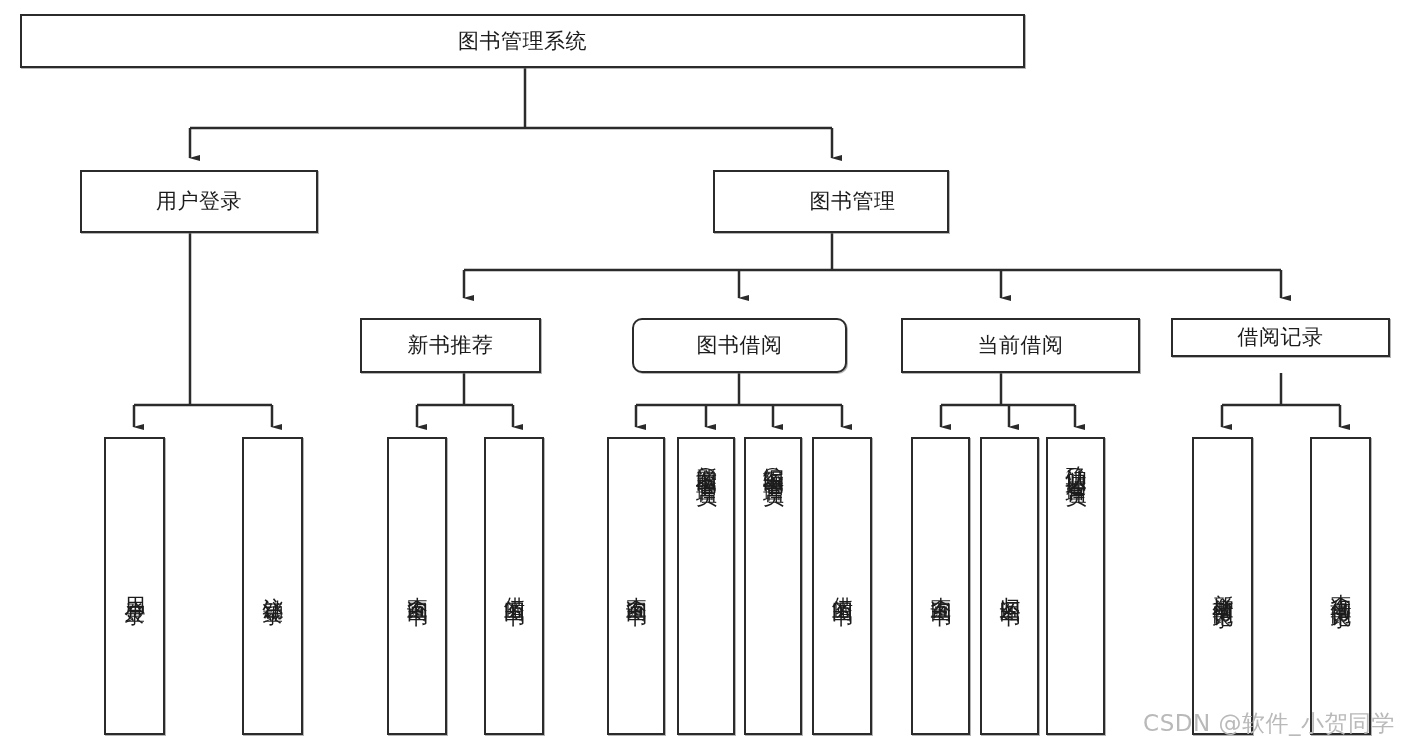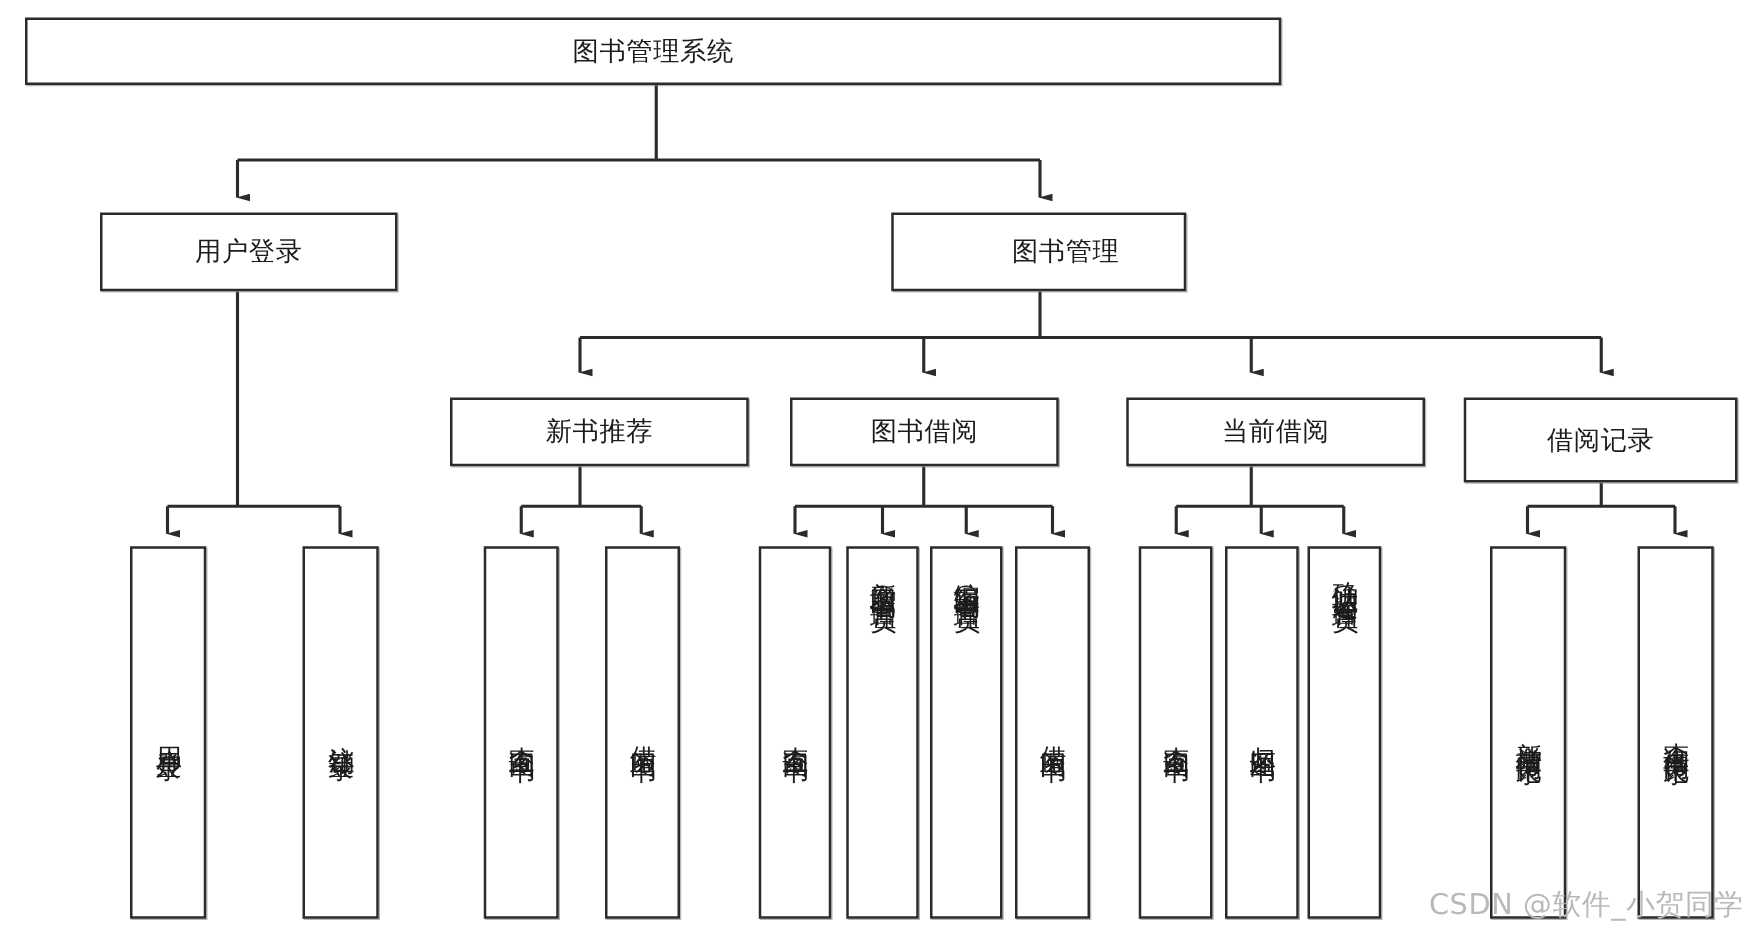--- a/index.html
+++ b/index.html
@@ -133,30 +133,30 @@
     <span class="node-label">图书管理系统</span>
   </div>
 
   <div class="node-box" style="left:80px; top:170px; width:238px; height:63px;">
     <span class="node-label">用户登录</span>
   </div>
   <div class="node-box" style="left:713px; top:170px; width:236px; height:63px;padding-left:43px;">
     <span class="node-label">图书管理</span>
   </div>
 
-  <div class="node-box" style="left:360px; top:318px; width:239px; height:55px;">
+  <div class="node-box" style="left:360px; top:318px; width:181px; height:55px;">
     <span class="node-label">新书推荐</span>
   </div>
-  <div class="node-box" style="left:632px; top:318px; width:215px; height:55px;">
+  <div class="node-box" style="left:632px; top:318px; width:215px; height:55px;border-radius:10px;">
     <span class="node-label">图书借阅</span>
   </div>
   <div class="node-box" style="left:901px; top:318px; width:239px; height:55px;">
     <span class="node-label">当前借阅</span>
   </div>
-  <div class="node-box" style="left:1171px; top:318px; width:219px; height:68px;">
+  <div class="node-box" style="left:1171px; top:318px; width:219px; height:39px;">
     <span class="node-label">借阅记录</span>
   </div>
 
   <div class="node-box vertical center-v" style="left:104px; top:437px; width:61px; height:298px;">
     <span class="node-label">用户登录</span>
   </div>
   <div class="node-box vertical center-v" style="left:242px; top:437px; width:61px; height:298px;">
     <span class="node-label">注销登录</span>
   </div>
 

